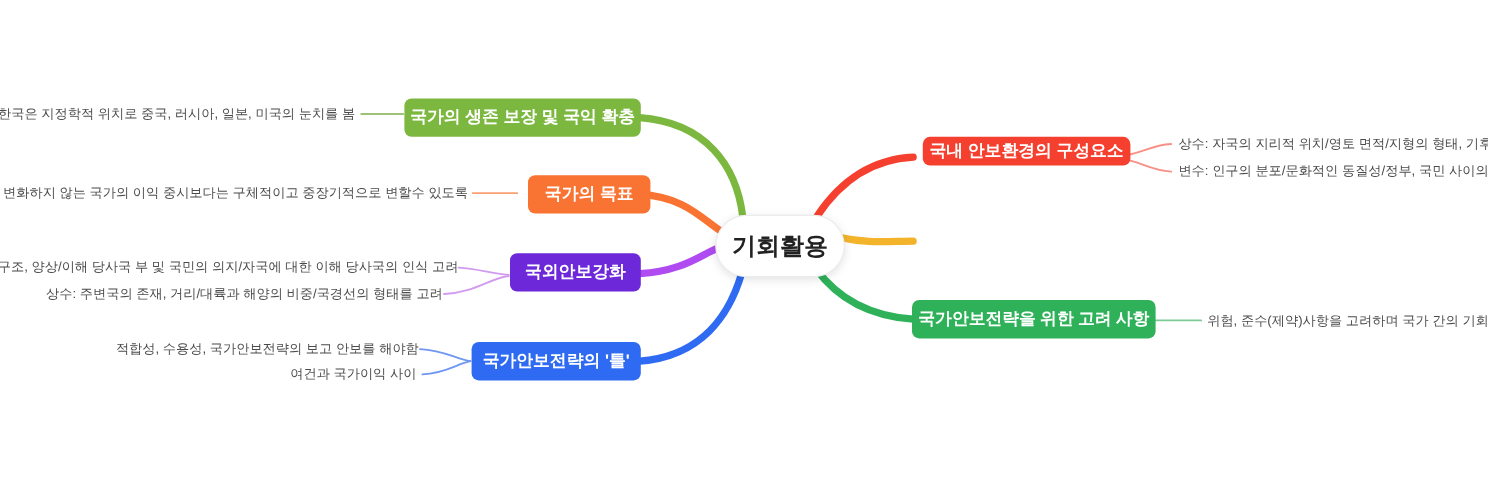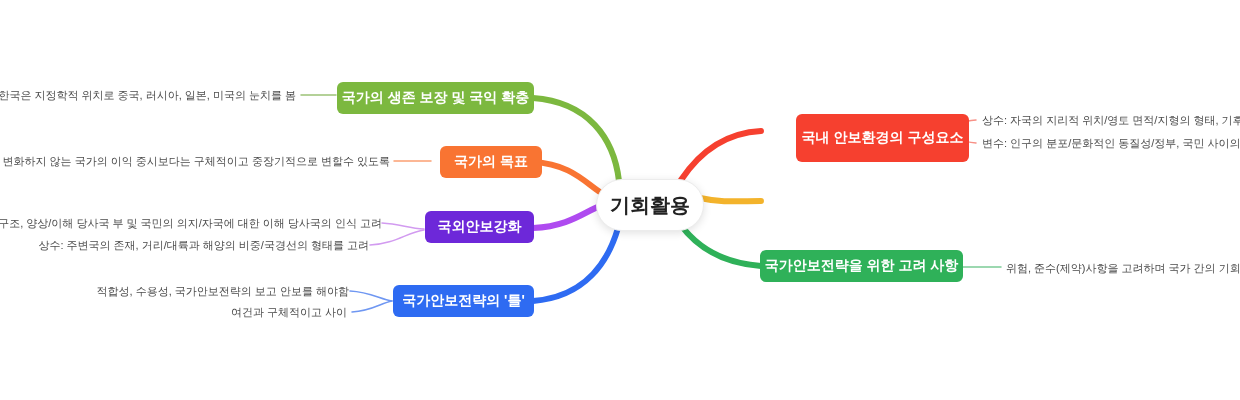--- a/index.html
+++ b/index.html
@@ -54,21 +54,21 @@
     font-size: 11px;
     line-height: 14px;
     color: #4b4b4b;
     white-space: nowrap;
     cursor: pointer;
   }
   .n-survival { left: 337px; top: 82px;  width: 197px; height: 32px; }
   .n-goal     { left: 440px; top: 146px; width: 102px; height: 32px; }
   .n-external { left: 425px; top: 211px; width: 109px; height: 32px; }
   .n-frame    { left: 393px; top: 285px; width: 141px; height: 32px; }
-  .n-domestic { left: 796px; top: 114px; width: 173px; height: 48px; text-align: center; }
+  .n-domestic { left: 769px; top: 114px; width: 173px; height: 24px; text-align: center; }
   .n-strategy { left: 760px; top: 186px; width: 319px; height: 31px; }
   .n-consider { left: 760px; top: 250px; width: 203px; height: 32px; }
 
   .lf-survival   { right: 944px; top: 88px; }
   .lf-goal       { right: 850px; top: 154px; }
   .lf-external-1 { right: 858px; top: 216px; }
   .lf-external-2 { right: 871px; top: 238px; }
   .lf-frame-1    { right: 891px; top: 284px; }
   .lf-frame-2    { right: 893px; top: 305px; }
   .lf-domestic-1 { left: 982px;  top: 113px; }
@@ -101,25 +101,25 @@
     <path d="M 963 267 L 1001 267" fill="none" stroke-width="1.5" stroke-linecap="round" stroke="#7ccb96"></path>
   </svg>
 
   <div class="root-node">기회활용</div>
 
   <div class="node n-survival" style="background-color: rgb(124, 184, 63);">국가의 생존 보장 및 국익 확충</div>
   <div class="node n-goal" style="background-color: rgb(249, 116, 50);">국가의 목표</div>
   <div class="node n-external" style="background-color: #6d28d9;">국외안보강화</div>
   <div class="node n-frame" style="background-color: rgb(46, 107, 242);">국가안보전략의 '틀'</div>
   <div class="node n-domestic" style="background-color: rgb(246, 64, 47);">국내 안보환경의 구성요소</div>
-  <div class="node n-consider" style="background-color: rgb(47, 177, 89);">국가안보전략을 위한 고려 사항</div>
+  <div class="node n-consider" style="background-color: rgb(47, 177, 89); font-family: Liberation Serif, serif;">국가안보전략을 위한 고려 사항</div>
 
   <div class="leaf lf-survival">한국은 지정학적 위치로 중국, 러시아, 일본, 미국의 눈치를 봄</div>
   <div class="leaf lf-goal">추상적이고 크게 변화하지 않는 국가의 이익 중시보다는 구체적이고 중장기적으로 변할수 있도록</div>
   <div class="leaf lf-external-1">변수: 국제체제의 구조, 양상/이해 당사국 부 및 국민의 의지/자국에 대한 이해 당사국의 인식 고려</div>
   <div class="leaf lf-external-2">상수: 주변국의 존재, 거리/대륙과 해양의 비중/국경선의 형태를 고려</div>
   <div class="leaf lf-frame-1">적합성, 수용성, 국가안보전략의 보고 안보를 해야함</div>
-  <div class="leaf lf-frame-2">여건과 구체적이고 사이</div>
+  <div class="leaf lf-frame-2">여건과 국가이익 사이</div>
   <div class="leaf lf-domestic-1">상수: 자국의 지리적 위치/영토 면적/지형의 형태, 기후 고려</div>
   <div class="leaf lf-domestic-2">변수: 인구의 분포/문화적인 동질성/정부, 국민 사이의 단결성</div>
   <div class="leaf lf-consider-1">위험, 준수(제약)사항을 고려하며 국가 간의 기회를 잘 파악</div>
 
 </div>
 
 </body></html>

